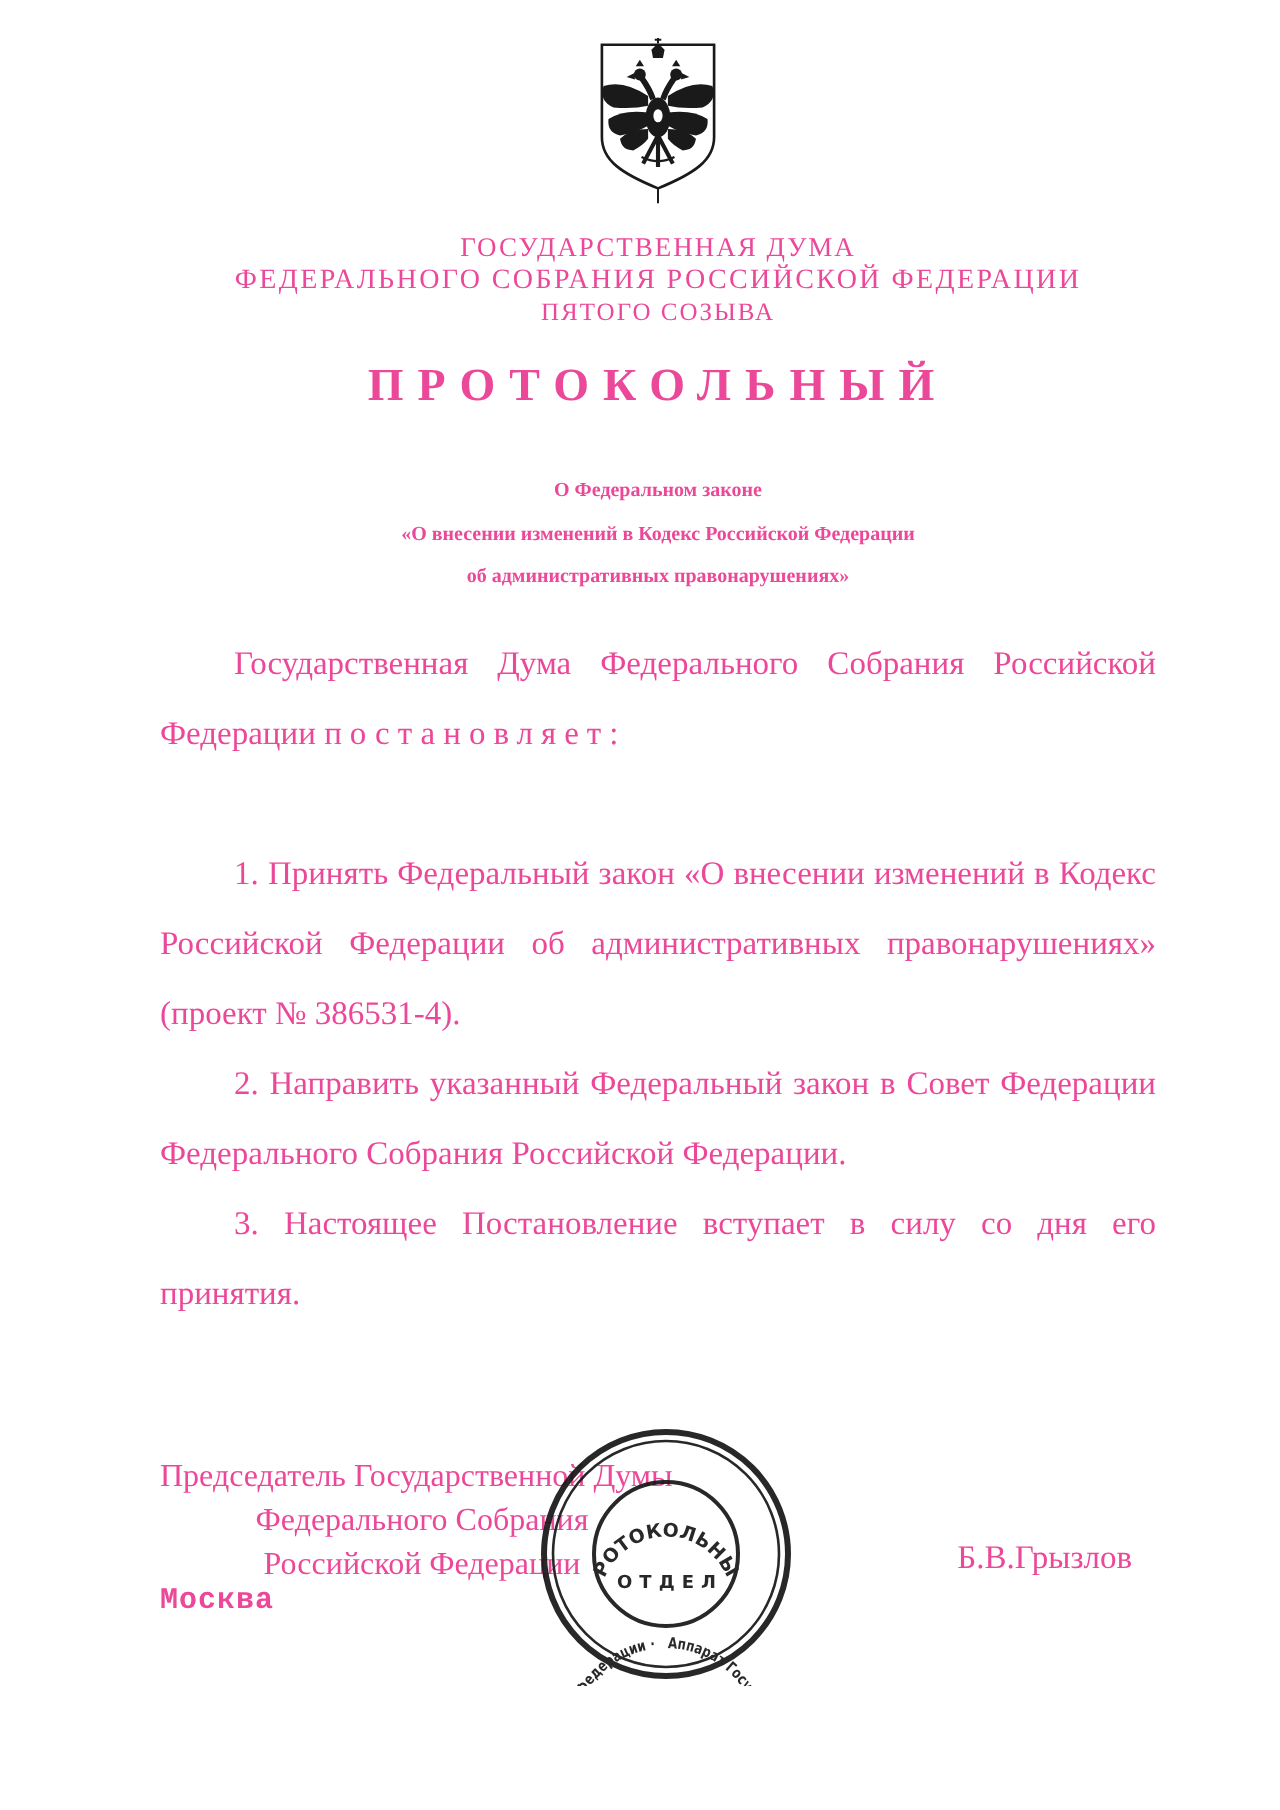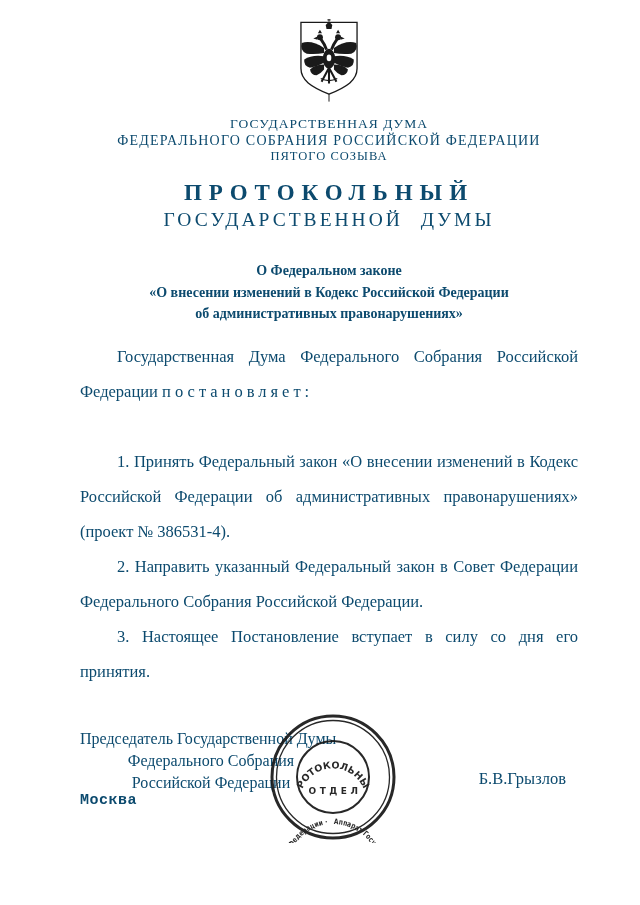--- a/index.html
+++ b/index.html
@@ -1,36 +1,36 @@
 <!DOCTYPE html>
 <html><head>
 <meta charset="utf-8">
 <style>
   html, body { margin: 0; padding: 0; background: #fff; }
   .page {
     position: relative;
     width: 640px;
     height: 905px;
     background: #ffffff;
-    color: #0c4a6e;
+    color: #ec4899;
     font-family: "Liberation Serif", serif;
     overflow: hidden;
   }
   .content { padding: 0 62px 0 80px; }
 
   .emblem { display: block; margin: 19px auto 0; }
 
   .org-line1 { margin-top: 11px; text-align: center; font-size: 13.5px; line-height: 16px; letter-spacing: 1px; }
   .org-line2 { text-align: center; font-size: 14px;   line-height: 17px; letter-spacing: 1.2px; }
   .org-line3 { text-align: center; font-size: 12.5px; line-height: 15px; letter-spacing: 1px; }
 
   .doc-type    { margin-top: 16px; text-align: center; font-size: 23px; line-height: 26px; font-weight: bold; letter-spacing: 7px; }
   .doc-type-of { margin-top: 2px;  text-align: center; font-size: 19.5px; line-height: 23px; letter-spacing: 3px; word-spacing: 10px; }
 
-  .subject { margin-top: 29px; text-align: center; font-size: 14px; line-height: 21.5px; font-weight: bold; }
+  .subject { margin-top: 29px; text-align: center; font-size: 10px; line-height: 21.5px; font-weight: bold; }
   .subject .plain { font-weight: normal; }
 
   .body-block { margin-top: 14px; }
   .body-block p {
     margin: 0;
     font-size: 16.5px;
     line-height: 35px;
     text-align: justify;
     text-indent: 37px;
   }
@@ -107,21 +107,20 @@
         <circle cx="17" cy="12" r="2.4"></circle>
         <ellipse cx="0" cy="-1" rx="2.8" ry="4" fill="#ffffff"></ellipse>
       </g>
     </svg>
 
     <div class="org-line1">ГОСУДАРСТВЕННАЯ ДУМА</div>
     <div class="org-line2">ФЕДЕРАЛЬНОГО СОБРАНИЯ РОССИЙСКОЙ ФЕДЕРАЦИИ</div>
     <div class="org-line3">ПЯТОГО СОЗЫВА</div>
 
     <div class="doc-type">ПРОТОКОЛЬНЫЙ</div>
-    <div class="doc-type-of">ГОСУДАРСТВЕННОЙ ДУМЫ</div>
 
     <div class="subject">
       <div>О Федеральном законе</div>
       <div>«О внесении изменений в Кодекс Российской Федерации</div>
       <div>об административных правонарушениях»</div>
     </div>
 
     <div class="body-block">
       <p class="intro"><span>Государственная Дума Федерального Собрания Российской Федерации</span> <span class="verb">постановляет:</span></p>
       <p class="item-1">1. Принять Федеральный закон «О внесении изменений в Кодекс Российской Федерации об административных правонарушениях» (проект № 386531-4).</p>

